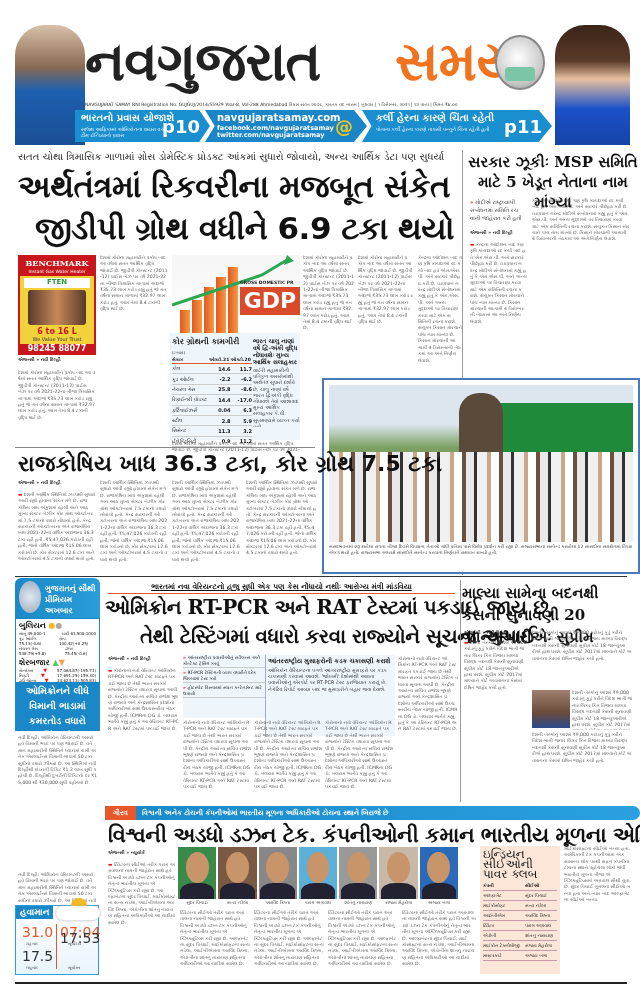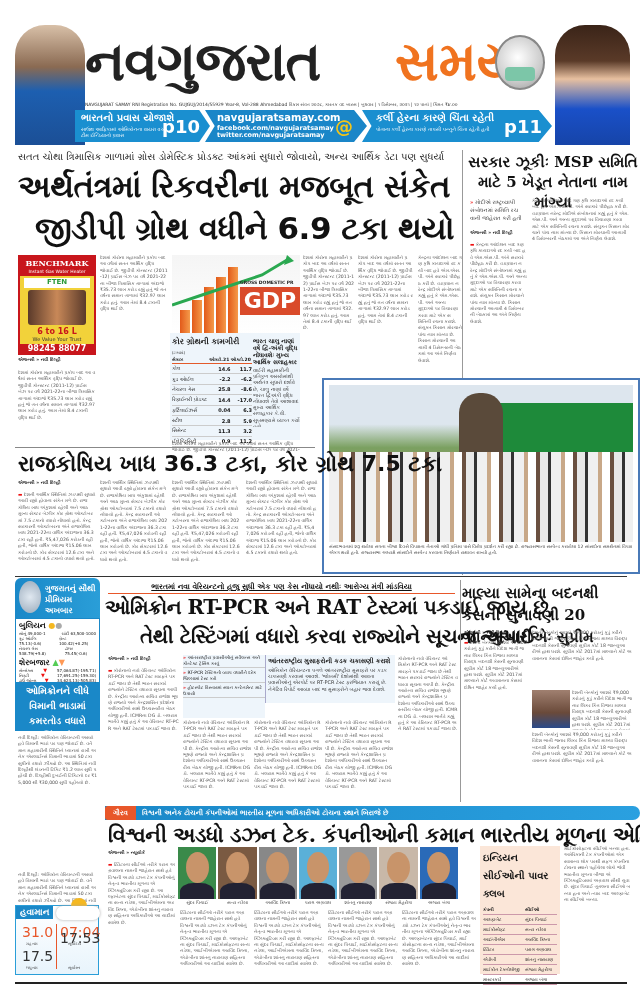--- a/index.html
+++ b/index.html
@@ -76,35 +76,35 @@
 .weather .wh{position:absolute;left:0;top:0;background:#1a88c8;color:#fff;font-size:9px;font-weight:bold;padding:1px 4px}
 .weather .sun{position:absolute;left:55px;top:-8px;width:16px;height:16px;border-radius:50%;background:#f5b820}
 .weather .cloud{position:absolute;left:40px;top:0;width:44px;height:14px;background:#fff;border-radius:10px;box-shadow:0 0 3px #aaa}
 .weather .v{position:absolute;font-size:14px}
 .weather .l{position:absolute;font-size:4px;color:#333}
 .cov-kicker{left:108px;top:582px;width:347px;text-align:center;font-size:7.5px;font-weight:bold;text-decoration:underline;color:#111}
 .h3a{left:105px;top:595px;font-size:20px;font-weight:bold;white-space:nowrap;font-family:"DejaVu Serif",serif;letter-spacing:-0.5px}
 .h3b{left:140px;top:624px;font-size:20px;font-weight:bold;white-space:nowrap;font-family:"DejaVu Serif",serif;letter-spacing:-0.5px}
 .bullets-box{left:183px;top:655px;width:82px;height:63px;background:#eef5fb}
 .bullets-box div{font-size:4.5px;line-height:6px;margin-bottom:2px;border-bottom:0.5px solid #ccc}
-.intl-box{left:265px;top:655px;width:130px;height:48px;background:#eef5fb;border-left:1px solid #aac;padding:2px}
+.intl-box{left:265px;top:655px;width:130px;height:81px;background:#eef5fb;border-left:1px solid #aac;padding:2px}
 .intl-box .it{font-size:6.5px;font-weight:bold;margin-bottom:2px}
 .mallya-h{left:462px;top:582px;width:178px;font-size:15px;font-weight:bold;line-height:22px;font-family:"DejaVu Serif",serif}
 .mallya-img{left:532px;top:690px;width:38px;height:38px;background:linear-gradient(180deg,#a08070,#6a4a3a 60%,#2a4a8a)}
 .gaurav{left:105px;top:806px;width:535px;height:14px;background:linear-gradient(90deg,#1a88c8,#2aa0e0);border-radius:0 7px 7px 0;color:#fff;font-size:7px;font-weight:bold;line-height:14px}
 .gaurav .tag{display:inline-block;background:#e8572a;padding:0 8px;margin-right:6px;border-radius:3px 0 0 3px}
 .h4{left:108px;top:822px;font-size:21px;font-weight:bold;white-space:nowrap;font-family:"DejaVu Serif",serif;letter-spacing:-0.5px}
 .faces{left:178px;top:847px;width:280px;height:52px;display:flex;gap:2px}
 .face{flex:1;position:relative;overflow:hidden}
 .face:before{content:"";position:absolute;left:20%;top:10%;width:60%;height:60%;border-radius:50%;background:#c8946a}
 .face:after{content:"";position:absolute;left:5%;bottom:-10%;width:90%;height:40%;border-radius:40% 40% 0 0;background:#223}
 .names{left:178px;top:900px;width:280px;display:flex;gap:2px}
 .names span{flex:1;text-align:center;font-size:4.5px;color:#333}
 .ceo-box{left:480px;top:846px;width:80px;height:128px;background:#fbe6d8;padding:3px}
-.ceo-box .ct{font-size:10px;font-weight:bold;line-height:18px}
+.ceo-box .ct{font-size:12px;font-weight:normal;line-height:10px}
 .ceo-box table{width:100%;border-collapse:collapse;margin-top:2px}
 .ceo-box td,.ceo-box th{font-size:4.5px;text-align:left;padding:2px 0;border-bottom:0.5px solid #c9a;font-weight:normal}
 .ceo-box th{font-weight:bold}
 .bottomrule{left:15px;top:982px;width:612px;height:2px;background:#222}
 .txt{position:absolute;font-size:4.6px;line-height:6.4px;color:#555;overflow:hidden;word-break:break-all}
 .txt .bl{color:#e11}
 .dateline{font-weight:bold;color:#222}
 </style>
 </head>
 <body>

